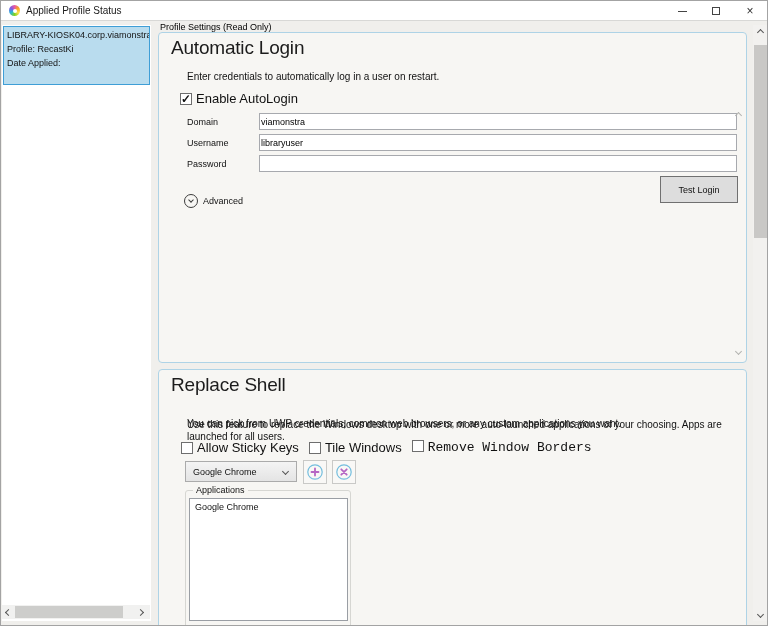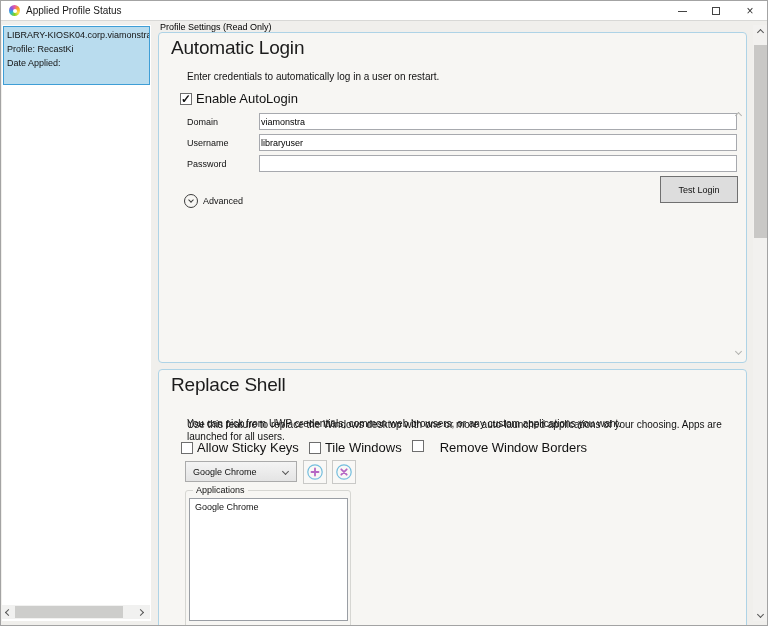--- a/index.html
+++ b/index.html
@@ -225,21 +225,21 @@
 
     <div class="cb-row" style="left:22px; top:70px; gap:10px;">
       <span style="display:flex; align-items:center; gap:4px;">
         <span class="checkbox"></span>
         <span class="cb-label">Allow Sticky Keys</span>
       </span>
       <span style="display:flex; align-items:center; gap:4px;">
         <span class="checkbox"></span>
         <span class="cb-label">Tile Windows</span>
       </span>
-      <span style="display:flex; align-items:flex-start; gap:16px;">
+      <span style="display:flex; align-items:flex-start; gap:4px;font-family:Liberation Mono, monospace;">
         <span class="checkbox"></span>
         <span class="cb-label">Remove Window Borders</span>
       </span>
     </div>
 
     <div class="combo">
       <span class="combo-value">Google Chrome</span>
       <span class="chev"></span>
     </div>
 

